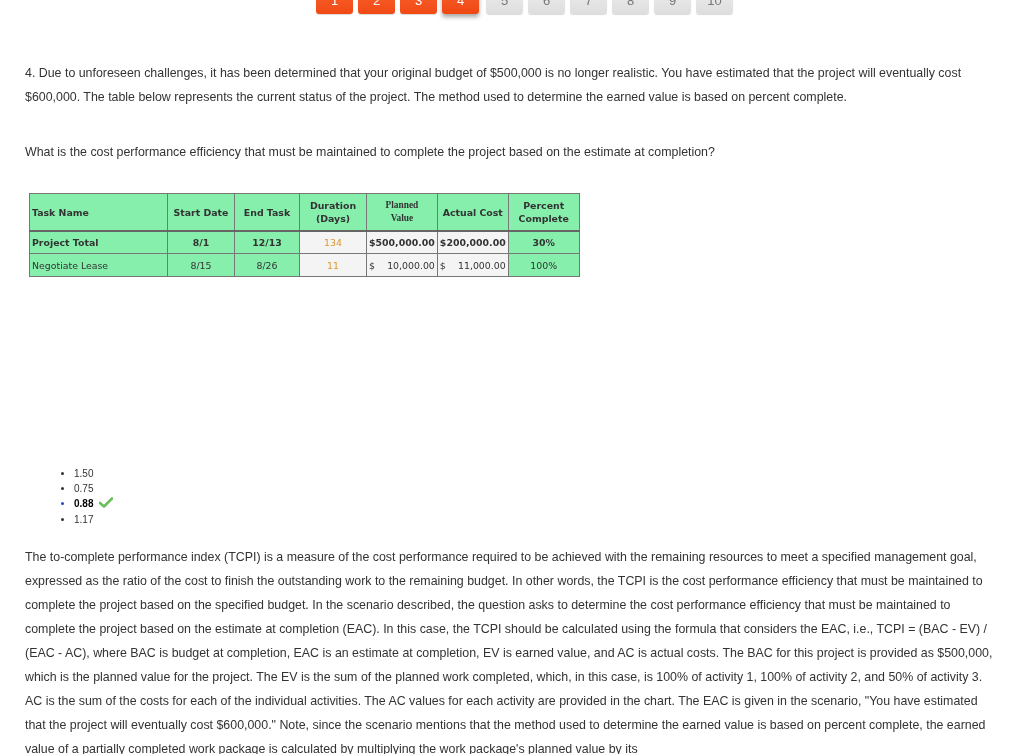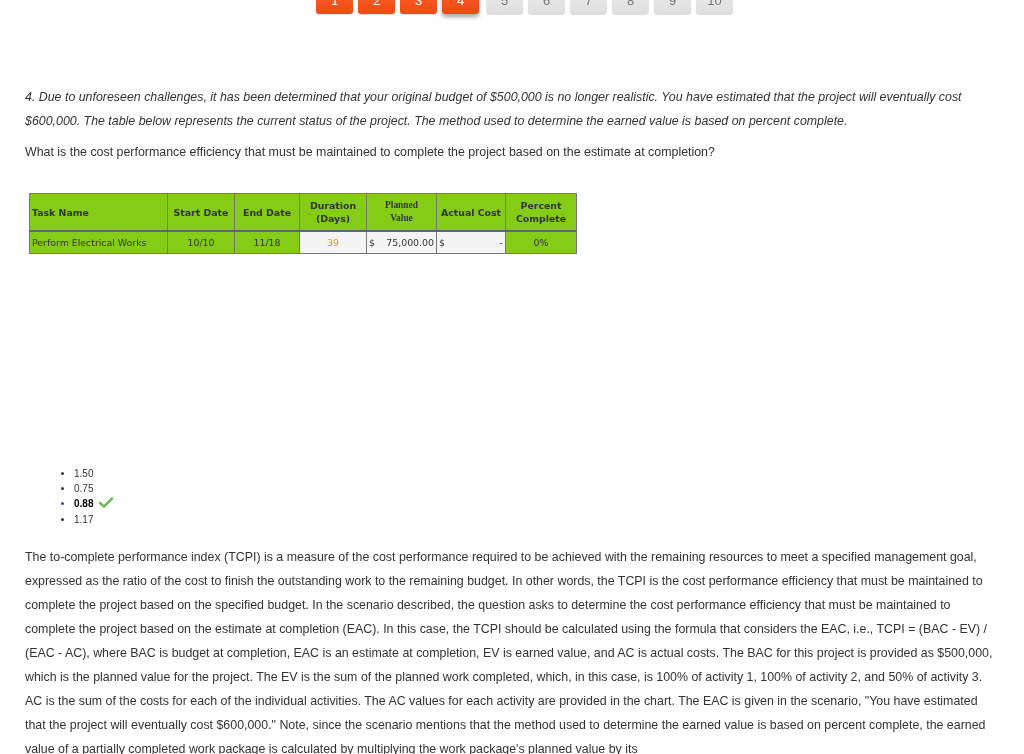--- a/index.html
+++ b/index.html
@@ -48,46 +48,45 @@
   }
   .page-btn.todo {
     background: linear-gradient(#f2f2f2, #dedede);
     color: #777777;
     box-shadow: 0 1px 1px rgba(0,0,0,0.15);
   }
 
   .question {
     position: absolute;
     left: 25px;
-    top: 86px;
+    top: 62px;
     width: 960px;
     font-size: 12.4px;
     line-height: 23.5px;
     color: #333;
-    font-style: italic;
   }
   .prompt {
     position: absolute;
     left: 25px;
     top: 145px;
     font-size: 12.4px;
     color: #333;
     text-align: right;
   }
 
   
   .table-img {
     position: absolute;
     left: 29px;
     top: 193px;
     border-collapse: collapse;
     font-family: "DejaVu Sans", sans-serif;
     font-size: 9.4px;
     color: #333;
-    background: #84cc16;
+    background: #86efac;
   }
   .table-img td, .table-img th {
     border: 1px solid #777;
     padding: 0 2px;
     height: 21px;
     white-space: nowrap;
   }
   .table-img th {
     font-weight: bold;
     height: 36px;
@@ -157,46 +156,65 @@
 </div>
 
 <div class="question">4. Due to unforeseen challenges, it has been determined that your original budget of $500,000 is no longer realistic. You have estimated that the project will eventually cost $600,000. The table below represents the current status of the project. The method used to determine the earned value is based on percent complete.</div>
 <div class="prompt">What is the cost performance efficiency that must be maintained to complete the project based on the estimate at completion?</div>
 
 <table class="table-img">
   <thead>
     <tr>
       <th class="task col-task">Task Name</th>
       <th class="col-start">Start Date</th>
-      <th class="col-end">End Date</th>
+      <th class="col-end">End Task</th>
       <th class="col-dur"><span>Duration</span><br><span>(Days)</span></th>
       <th class="col-pv"><span>Planned</span><br><span>Value</span></th>
       <th class="col-ac">Actual Cost</th>
       <th class="col-pc"><span>Percent</span><br><span>Complete</span></th>
     </tr>
   </thead>
   <tbody id="table-body">
+      <tr class="total">
+        <td>Project Total</td>
+        <td class="c">8/1</td>
+        <td class="c">12/13</td>
+        <td class="dur">134</td>
+        <td class="money">
+          <div class="money-cell">
+            <span>$</span>
+            <span>500,000.00</span>
+          </div>
+        </td>
+        <td class="money">
+          <div class="money-cell">
+            <span>$</span>
+            <span>200,000.00</span>
+          </div>
+        </td>
+        <td class="c">30%</td>
+      </tr>
       <tr>
-        <td>Perform Electrical Works</td>
-        <td class="c">10/10</td>
-        <td class="c">11/18</td>
-        <td class="dur">39</td>
-        <td class="money">
-          <div class="money-cell">
-            <span>$</span>
-            <span>75,000.00</span>
-          </div>
-        </td>
-        <td class="money">
-          <div class="money-cell">
-            <span>$</span>
-            <span>-</span>
-          </div>
-        </td>
-        <td class="c">0%</td>
+        <td>Negotiate Lease</td>
+        <td class="c">8/15</td>
+        <td class="c">8/26</td>
+        <td class="dur">11</td>
+        <td class="money">
+          <div class="money-cell">
+            <span>$</span>
+            <span>10,000.00</span>
+          </div>
+        </td>
+        <td class="money">
+          <div class="money-cell">
+            <span>$</span>
+            <span>11,000.00</span>
+          </div>
+        </td>
+        <td class="c">100%</td>
       </tr>
     </tbody>
 </table>
 
 <ul class="options" id="options-list">
     <li><span>1.50</span></li>
     <li><span>0.75</span></li>
     <li class="correct"><span>0.88</span><span class="check-icon"><svg width="14" height="11" viewBox="0 0 14 11">
           <path d="M1 6 L5 9.5 L13 1.5" stroke="#6cbf5c" stroke-width="2.6" fill="none" stroke-linecap="round" stroke-linejoin="round"></path>
         </svg></span></li>

